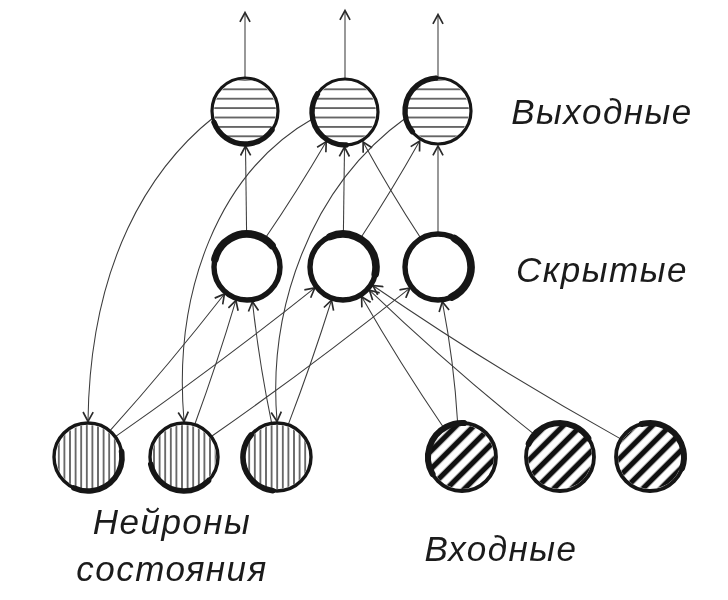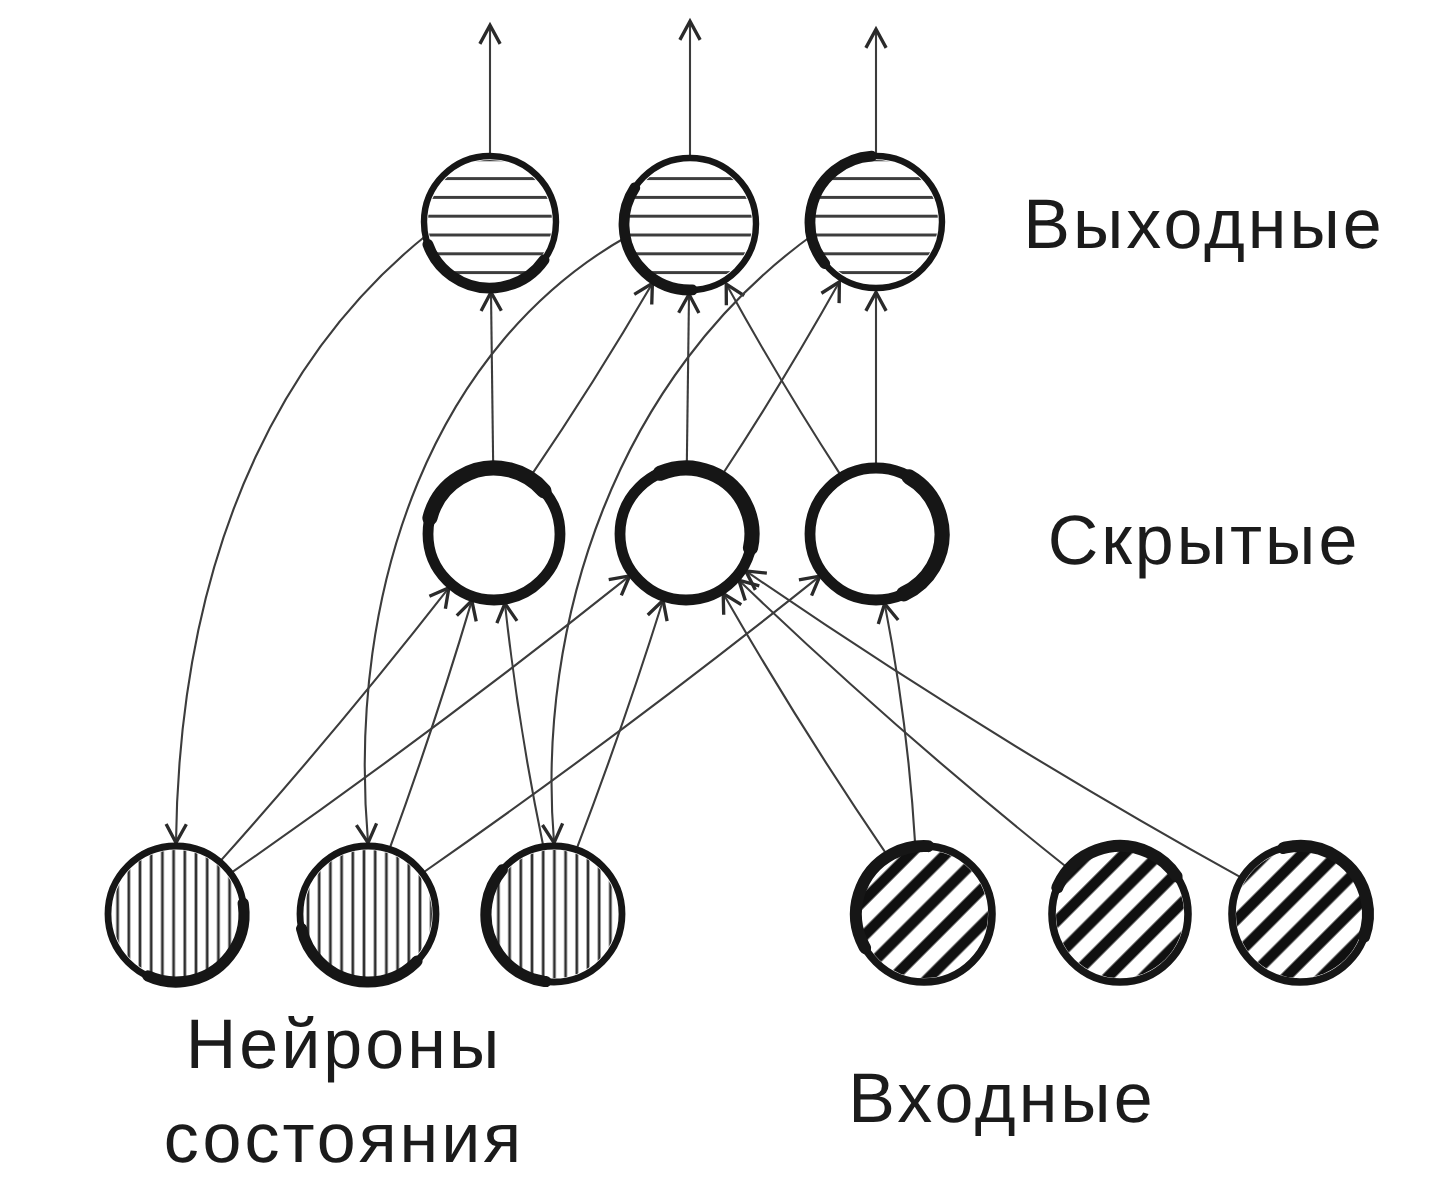--- a/index.html
+++ b/index.html
@@ -1,16 +1,16 @@
 <!DOCTYPE html>
 <html><head>
 <meta charset="utf-8">
 <style>
   html,body{margin:0;padding:0;background:#ffffff;}
-  .page{width:728px;height:600px;background:#ffffff;overflow:hidden;position:relative;}
+  .page{width:728px;height:600px;background:#ffffff;overflow:hidden;position:relative;font-style:italic;}
   svg{display:block;}
   text{font-family:"Liberation Sans",sans-serif;fill:#1b1b1b;letter-spacing:1.5px;}
   .layer-label{font-size:35px;}
 </style>
 </head>
 <body>
 
 <div class="page">
   <svg width="728" height="600" viewBox="0 0 728 600" xmlns="http://www.w3.org/2000/svg">
     <defs>

